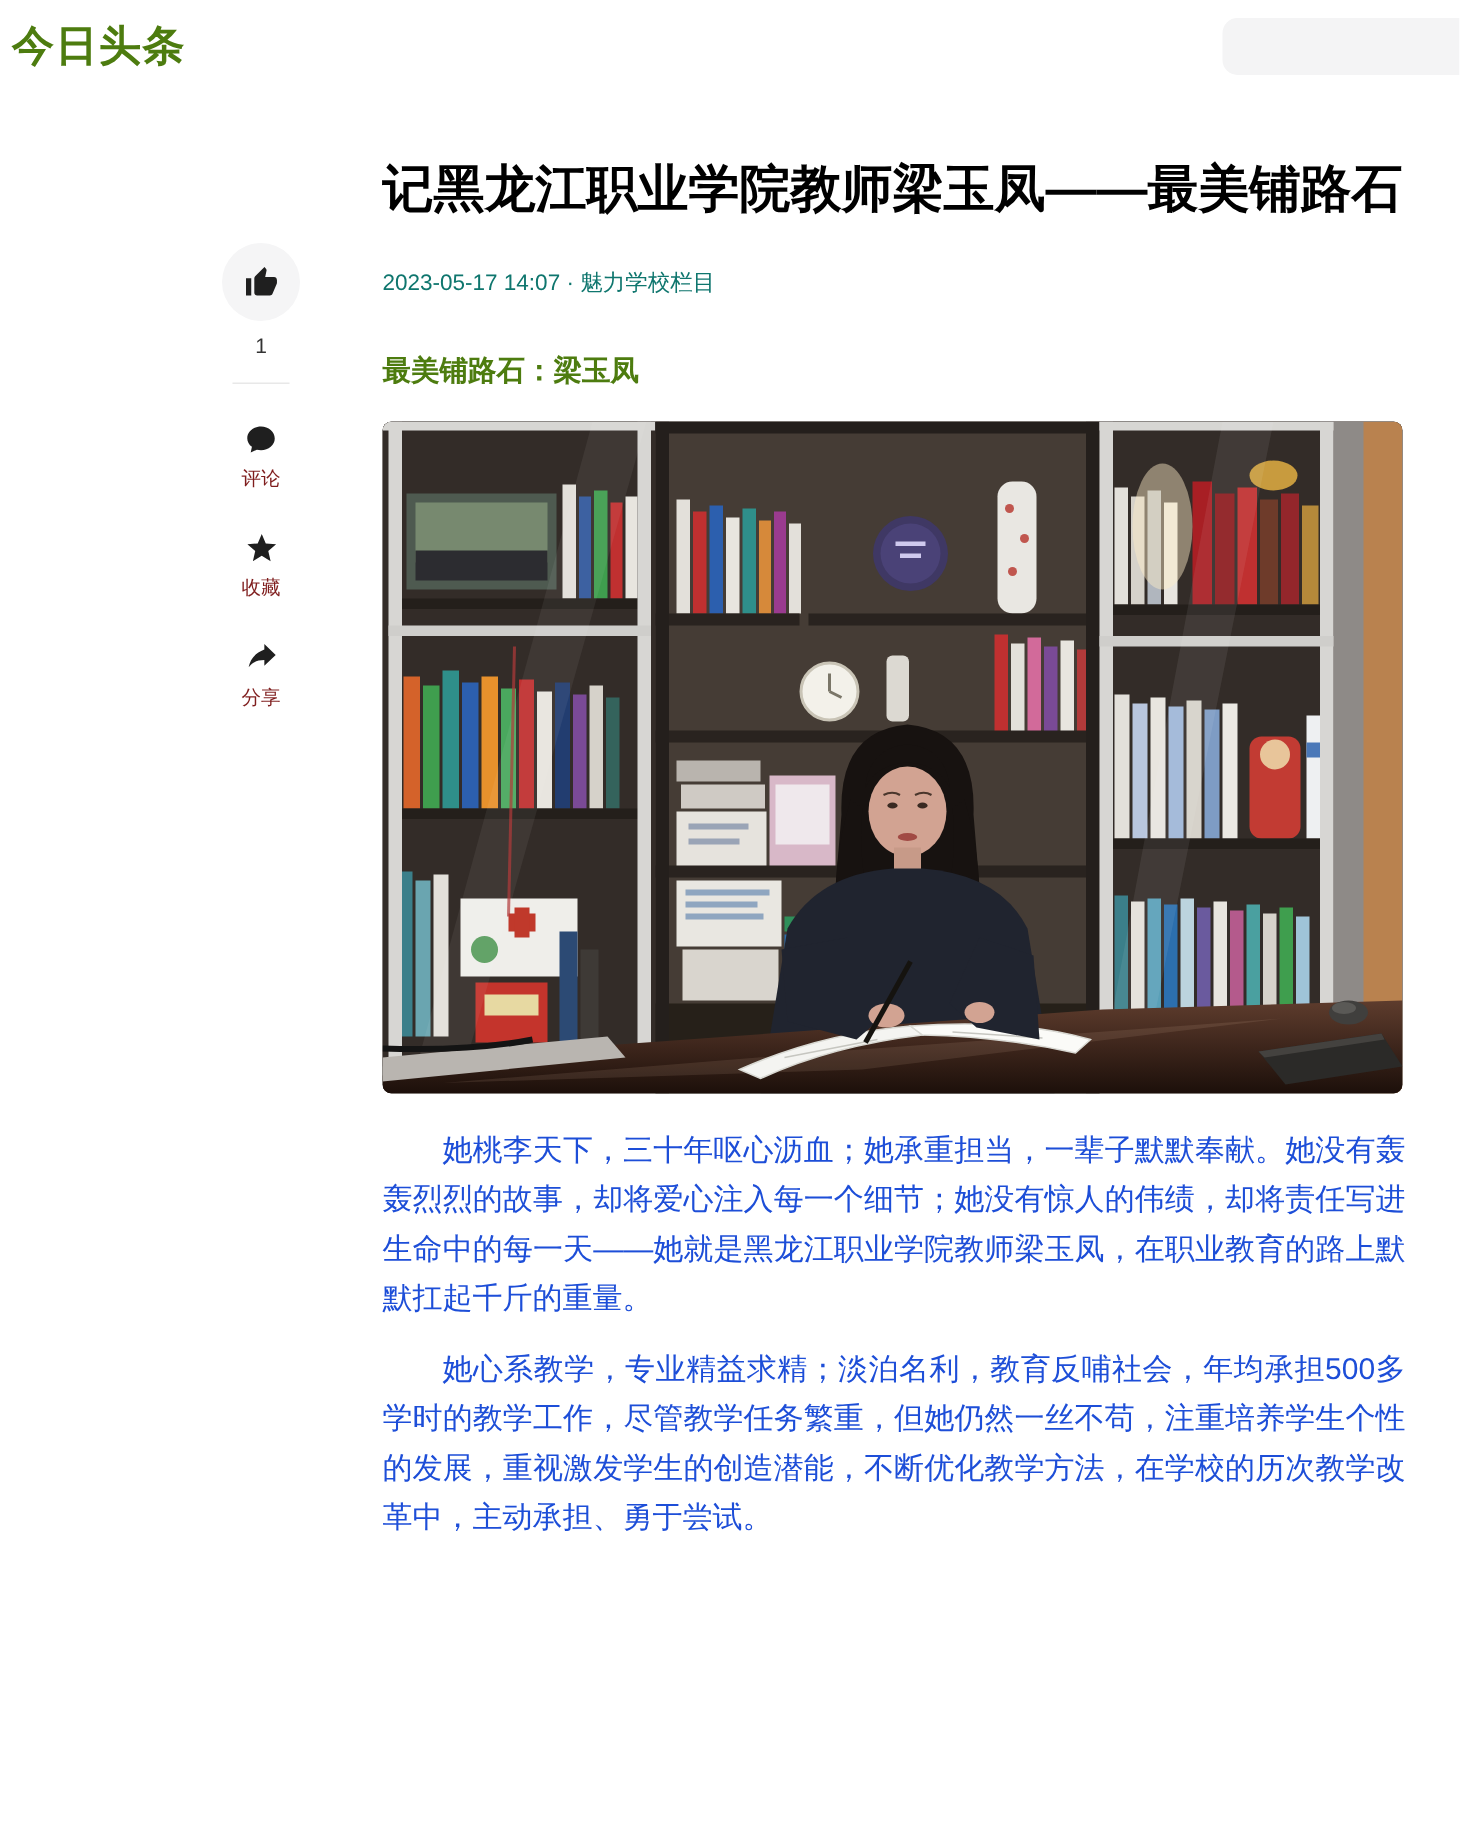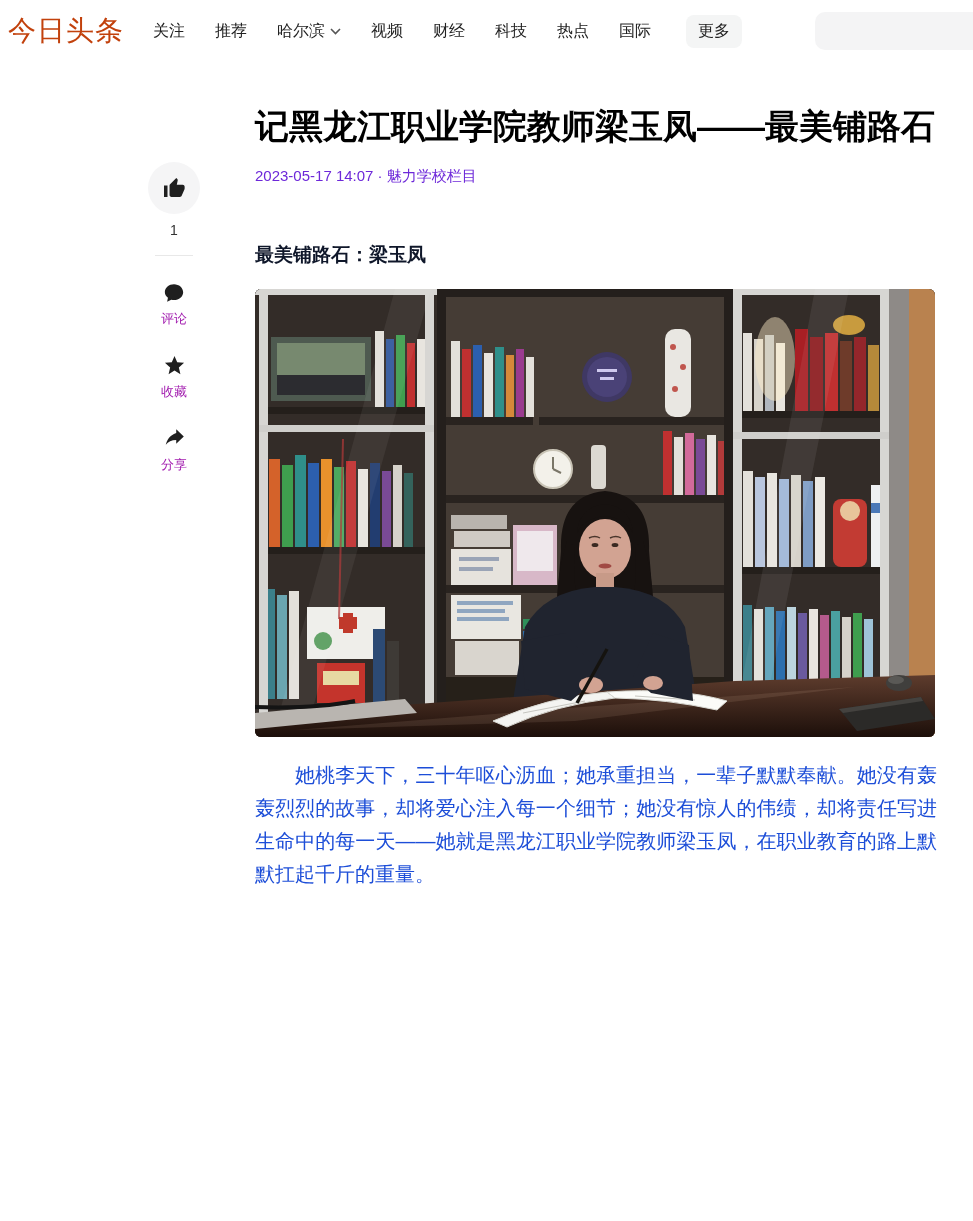--- a/index.html
+++ b/index.html
@@ -1,69 +1,51 @@
 <!DOCTYPE html>
 <html><head>
 <meta charset="utf-8">
 <style>
   * { box-sizing: border-box; margin: 0; padding: 0; }
   html,body { width: 973px; height: 1221px; background: #fff; overflow: hidden;
     font-family: "Liberation Sans", "DejaVu Sans", sans-serif; color: #222; }
   
   .topnav { position: relative; height: 62px; display: flex; align-items: center; padding-left: 8px; background:#fff; }
-  .logo { color: #c2410c; font-size: 28px; font-weight: 400; letter-spacing: 1px; margin-right: 26px; cursor: pointer; white-space: nowrap; }
+  .logo { color: #4d7c0f; font-size: 28px; font-weight: 700; letter-spacing: 1px; margin-right: 16px; cursor: pointer; white-space: nowrap; }
   .nav-items { display: flex; align-items: center; }
   .nav-item { font-size: 16px; color: #222; text-decoration: none; margin-right: 24px; padding: 5px 3px; white-space: nowrap; cursor: pointer; display: inline-flex; align-items: center; }
   .nav-item .chev { margin-left: 5px; display: inline-block; }
   .nav-item.pill { background: #f4f5f5; border-radius: 8px; padding: 6px 12px; margin-left: 8px; }
   .search-box { position: absolute; right: 0; top: 12px; width: 158px; height: 38px;
     background: #f4f4f5; border: none; border-radius: 10px 0 0 10px; outline: none; padding: 0 12px; font-size: 14px; }
   
   .sidebar { position: absolute; left: 146px; top: 162px; width: 56px; text-align: center; }
   .sidebar button { background: none; border: 0; cursor: pointer; display: block; margin: 0 auto; padding: 0; }
   .like-btn { width: 52px; height: 52px; border-radius: 50%; background: #f5f5f6 !important; display: flex !important; align-items: center; justify-content: center; }
   .like-count { font-size: 14px; color: #333; margin-top: 8px; }
   .sb-divider { width: 38px; height: 1px; background: #e8e8e8; margin: 17px auto 20px auto; }
   .action { margin-top: 26px !important; }
   .action:first-of-type { margin-top: 0 !important; }
-  .action .lbl { display: block; font-size: 13px; color: #a21caf; margin-top: 6px; }
+  .action .lbl { display: block; font-size: 13px; color: #7f1d1d; margin-top: 6px; }
   .icon svg { display: block; }
   
   .article { position: absolute; left: 255px; top: 98px; width: 682px; }
   .article h1 { font-size: 34px; line-height: 57px; font-weight: 700; color: #000000; }
-  .meta { margin-top: 12px; font-size: 15px; color: #6d28d9; }
-  .subtitle { margin-top: 56px; font-size: 19px; font-weight: 700; color: #0f172a; }
+  .meta { margin-top: 24px; font-size: 15px; color: #0f766e; }
+  .subtitle { margin-top: 36px; font-size: 19px; font-weight: 700; color: #4d7c0f; }
   .photo { margin-top: 21px; width: 680px; height: 448px; border-radius: 6px; overflow: hidden; background: #3a322c; cursor: zoom-in; }
   .photo svg { display: block; }
   .article p { margin-top: 22px; font-size: 20px; line-height: 33px; text-align: justify; text-indent: 2em; color: #1d4ed8; }
   .article p + p { margin-top: 14px; }
 </style>
 </head>
 <body>
 
 <nav class="topnav">
   <div class="logo">今日头条</div>
-  <div class="nav-items">
-    <a class="nav-item">关注</a>
-    <a class="nav-item">推荐</a>
-    <a class="nav-item">
-      <span>哈尔滨</span>
-      <span class="chev icon">
-        <svg width="11" height="7" viewBox="0 0 11 7">
-            <polyline points="1,1 5.5,5.5 10,1" fill="none" stroke="#555" stroke-width="1.6"></polyline>
-          </svg>
-      </span>
-    </a>
-    <a class="nav-item">视频</a>
-    <a class="nav-item">财经</a>
-    <a class="nav-item">科技</a>
-    <a class="nav-item">热点</a>
-    <a class="nav-item">国际</a>
-    <a class="nav-item pill">更多</a>
-  </div>
   <input class="search-box" placeholder="" style="">
 </nav>
 
 <aside class="sidebar">
   <button class="like-btn">
     <span class="icon">
       <svg width="24" height="24" viewBox="0 0 24 24" fill="#1f1f1f">
           <path d="M2 21h3.5V9.5H2V21zM22.6 10.6c0-1-.8-1.9-1.9-1.9h-5.9l.9-4.3.03-.3c0-.4-.16-.75-.42-1L14.3 2 8.1 8.2c-.35.34-.56.8-.56 1.32v9.6c0 1 .85 1.88 1.9 1.88h8.5c.78 0 1.45-.47 1.73-1.15l2.84-6.63c.08-.21.13-.44.13-.68v-1.94z"></path>
         </svg>
     </span>
@@ -319,13 +301,14 @@
       <line x1="322" y1="414" x2="352" y2="360" stroke="#15130f" stroke-width="3.4"></line>
 
       <polygon points="584,420 666,408 680,430 602,442" fill="#2b2a28"></polygon>
       <polygon points="584,420 666,408 668,412 588,424" fill="#44423f"></polygon>
       <ellipse cx="644" cy="394" rx="13" ry="8" fill="#403f3d"></ellipse>
       <ellipse cx="641" cy="391" rx="8" ry="4" fill="#5a5956"></ellipse>
     </svg>
   </figure>
 
   <p>她桃李天下，三十年呕心沥血；她承重担当，一辈子默默奉献。她没有轰轰烈烈的故事，却将爱心注入每一个细节；她没有惊人的伟绩，却将责任写进生命中的每一天——她就是黑龙江职业学院教师梁玉凤，在职业教育的路上默默扛起千斤的重量。</p>
+  <p>她心系教学，专业精益求精；淡泊名利，教育反哺社会，年均承担500多学时的教学工作，尽管教学任务繁重，但她仍然一丝不苟，注重培养学生个性的发展，重视激发学生的创造潜能，不断优化教学方法，在学校的历次教学改革中，主动承担、勇于尝试。</p>
 </main>
 
 </body></html>

